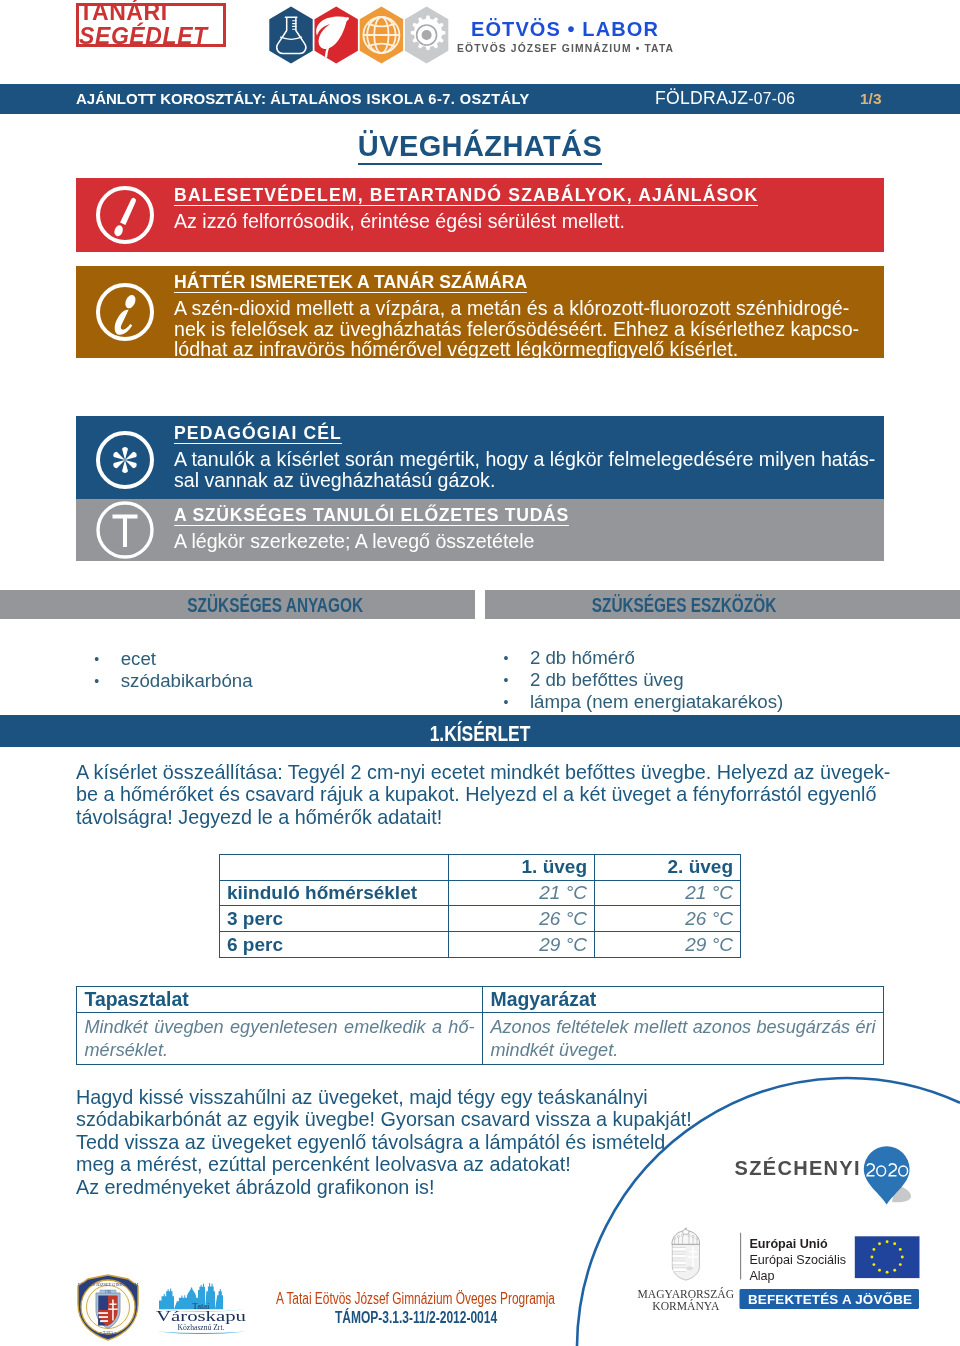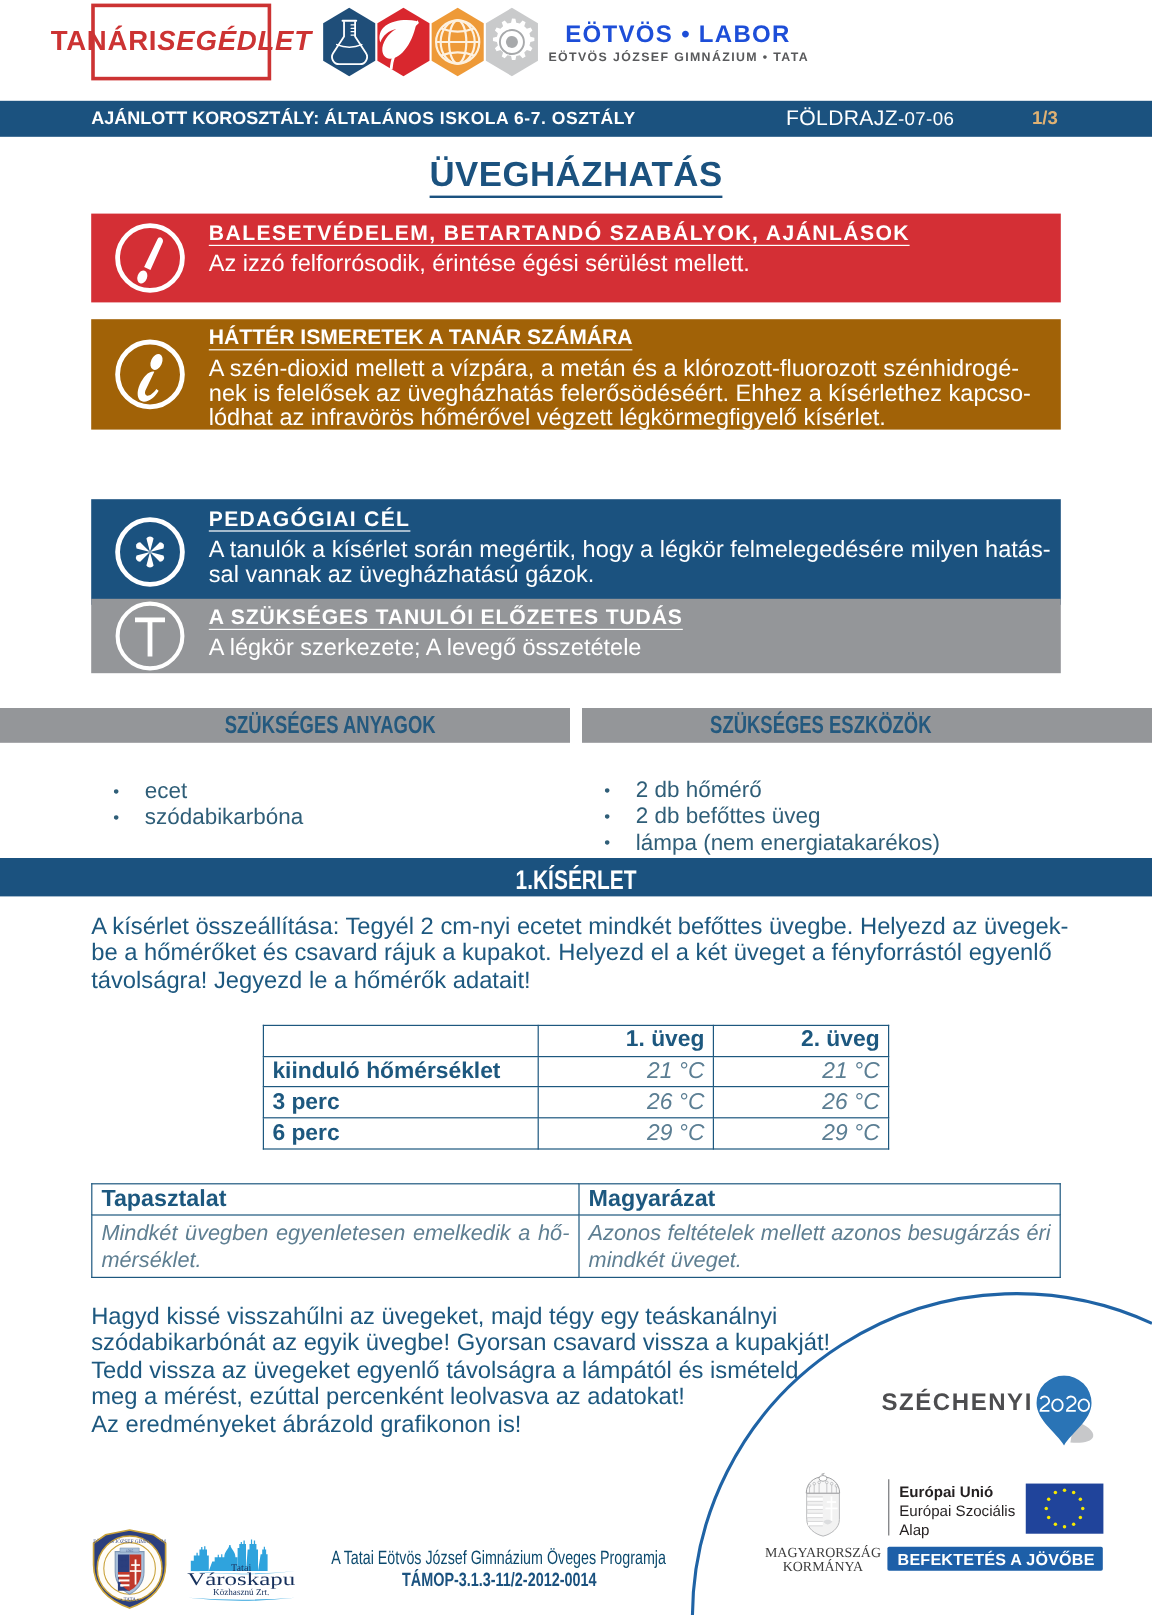--- a/index.html
+++ b/index.html
@@ -1,22 +1,22 @@
 <!DOCTYPE html>
 <html><head>
 <meta charset="utf-8">
 <style>
   html,body{margin:0;padding:0;background:#fff;}
   body{width:960px;height:1346px;font-family:"Liberation Sans",sans-serif;overflow:hidden;}
   .page{position:relative;width:960px;height:1346px;background:#fff;}
   .abs{position:absolute;}
 
   
-  #stamp{left:76px;top:3px;width:150px;height:64px;border:3.2px solid #cc3333;box-sizing:border-box;
-        display:flex;flex-direction:row;align-items:center;justify-content:center;}
+  #stamp{left:76px;top:3px;width:150px;height:44px;border:3.2px solid #cc3333;box-sizing:border-box;
+        display:flex;flex-direction:column;align-items:flex-start;justify-content:center;}
   #stamp div{color:#cc3333;font-weight:bold;letter-spacing:.6px;line-height:1.03;
              font-family:"Liberation Sans",sans-serif;}
   #stamp div:first-child{font-size:23px;}
   #stamp div:last-child{font-size:23px;font-style:italic;}
 
   #logo{left:266px;top:5px;width:420px;height:66px;}
   .hexrow{position:absolute;left:0;top:0;}
   #logotext{position:absolute;left:191px;top:16px;white-space:nowrap;}
   #logotext .l1{font-family:"Liberation Sans",sans-serif;font-weight:bold;font-size:20px;color:#1d4ed8;letter-spacing:1.1px;line-height:17px;margin-left:14px;}
   #logotext .l2{font-family:"Liberation Sans",sans-serif;font-weight:bold;font-size:10.3px;color:#58595b;letter-spacing:1.15px;line-height:1;margin-top:6px;}
@@ -106,21 +106,21 @@
   #para2{top:1086px;}
 
   
   #arc{left:560px;top:1070px;}
   #szech{left:734px;top:1146px;}
   #foot-school{left:76px;top:1274px;}
   #foot-varos{left:155px;top:1281px;}
   #foot-prog{left:0px;top:1290px;width:960px;}
   #foot-prog div{white-space:nowrap;position:absolute;}
   #foot-prog span{display:inline-block;transform-origin:left center;}
-  #foot-prog .p1{left:276px;top:0;font-size:16px;color:#0c4a6e;line-height:18.5px;}
+  #foot-prog .p1{left:276px;top:0;font-size:16px;color:#c2410c;line-height:18.5px;}
   #foot-prog .p1 span{transform:scaleX(0.744);}
   #foot-prog .p2{left:335px;top:18.5px;font-size:16px;color:#1b527f;font-weight:bold;line-height:18.5px;}
   #foot-prog .p2 span{transform:scaleX(0.75);}
   #foot-eu{left:640px;top:1228px;overflow:visible;}
 </style>
 </head>
 <body>
 
 <div class="page">
 

